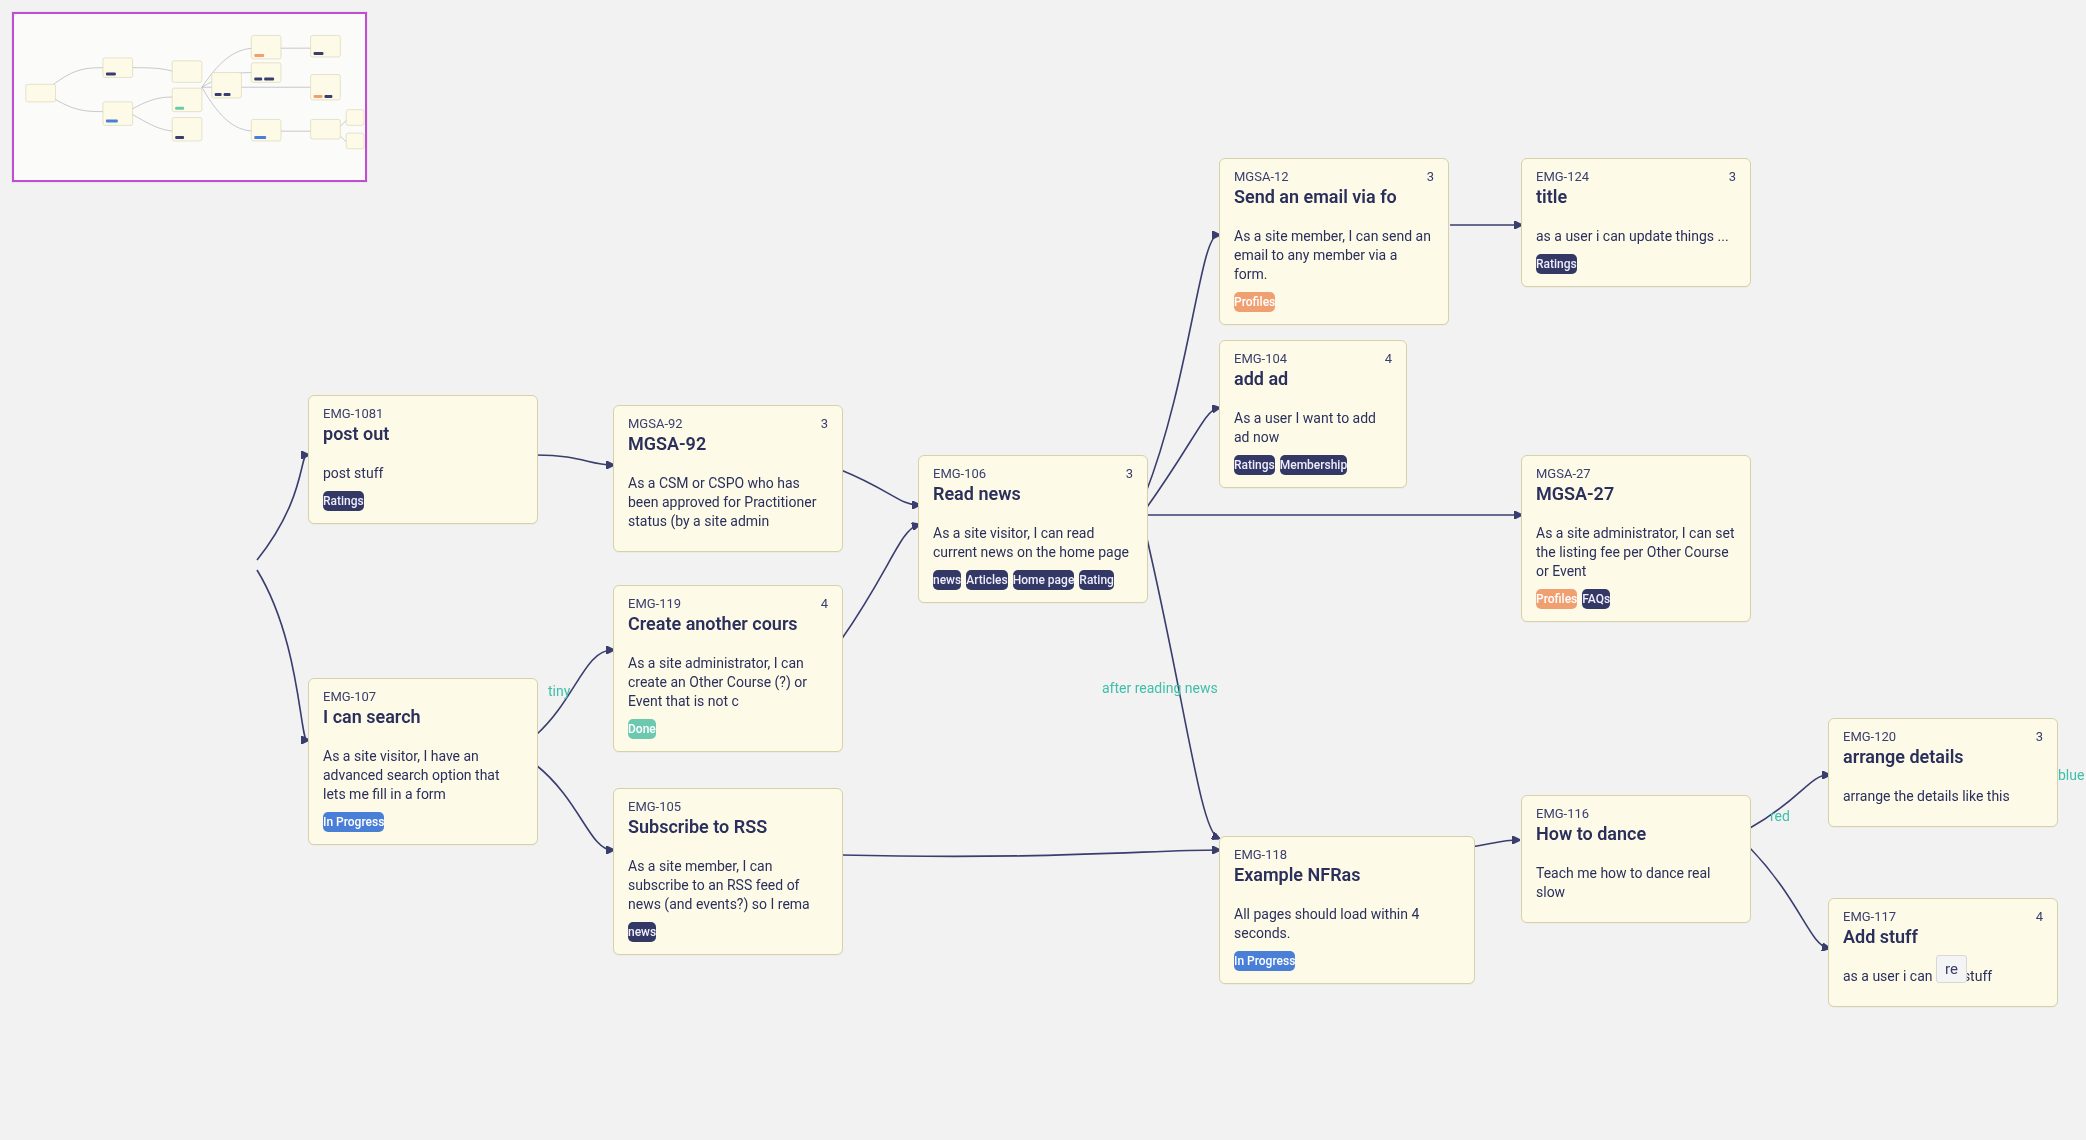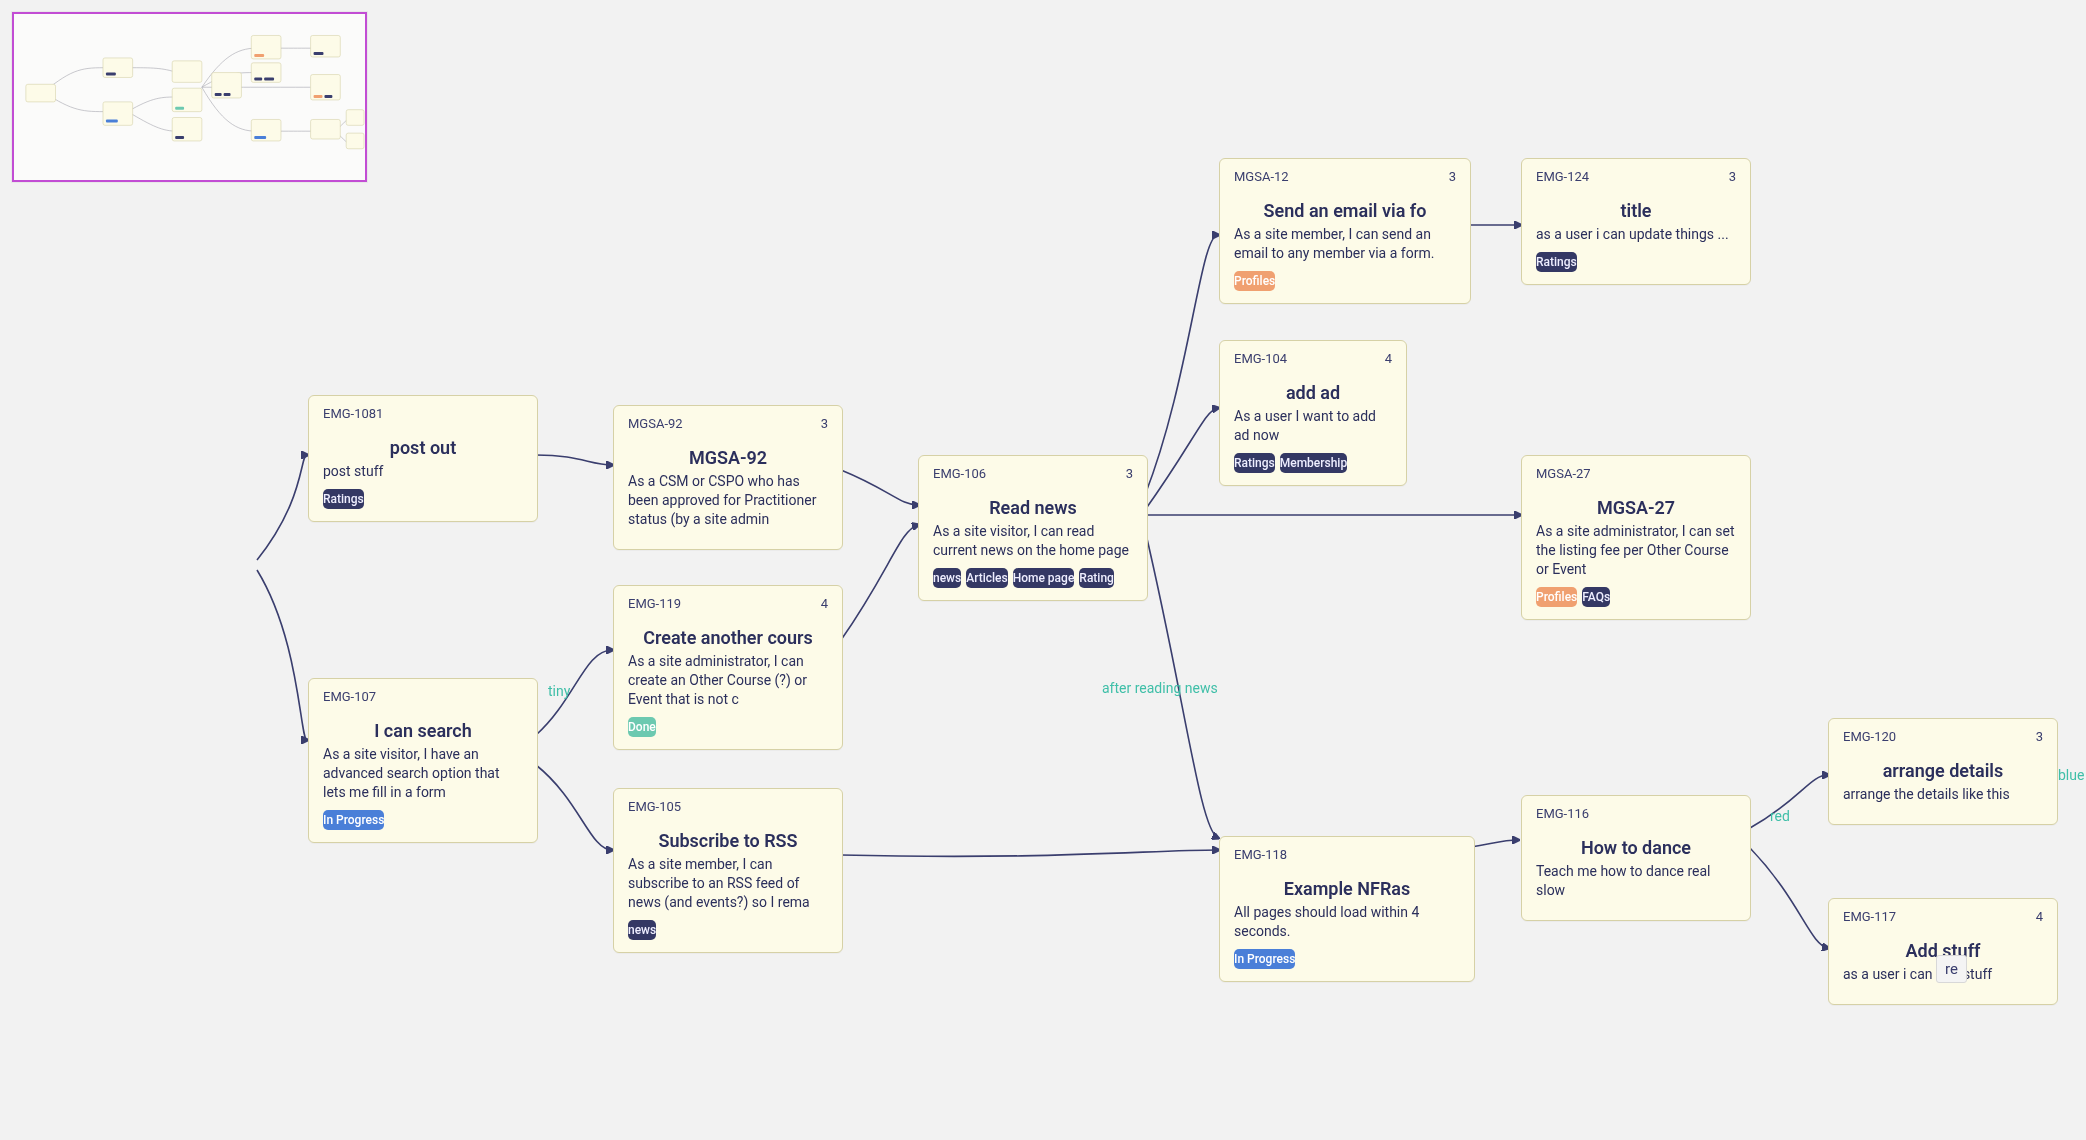--- a/index.html
+++ b/index.html
@@ -80,27 +80,27 @@
     color: #3a3e6e;
   }
   .node .node-points {
     font-size: 13px;
     color: #3a3e6e;
   }
   .node .node-title {
     font-size: 18px;
     font-weight: 600;
     color: #2b2f5c;
-    text-align: center;
-    margin-top: 16px;
+    text-align: left;
+    margin-top: 2px;
   }
   .node .node-desc {
     font-size: 14px;
     color: #2b2f5c;
-    margin-top: 4px;
+    margin-top: 20px;
     line-height: 1.35;
     text-align: left;
   }
   .node .tag-row {
     margin-top: 8px;
     display: flex;
     flex-wrap: wrap;
     gap: 5px;
   }
   .tag {
@@ -301,21 +301,21 @@
     <div class="node-title">Read news</div>
     <div class="node-desc">As a site visitor, I can read current news on the home page</div>
     <div class="tag-row">
         <span class="tag dark">news</span>
         <span class="tag dark">Articles</span>
         <span class="tag dark">Home page</span>
         <span class="tag dark">Rating</span>
       </div>
   </div>
 
-  <div class="node" style="left:1219px; top:158px; width:252px;">
+  <div class="node" style="left:1219px; top:158px; width:230px;">
     <div class="node-head">
       <span class="node-id">MGSA-12</span>
       <span class="node-points">3</span>
     </div>
     <div class="node-title">Send an email via fo</div>
     <div class="node-desc">As a site member, I can send an email to any member via a form.</div>
     <div class="tag-row">
         <span class="tag orange">Profiles</span>
       </div>
   </div>

